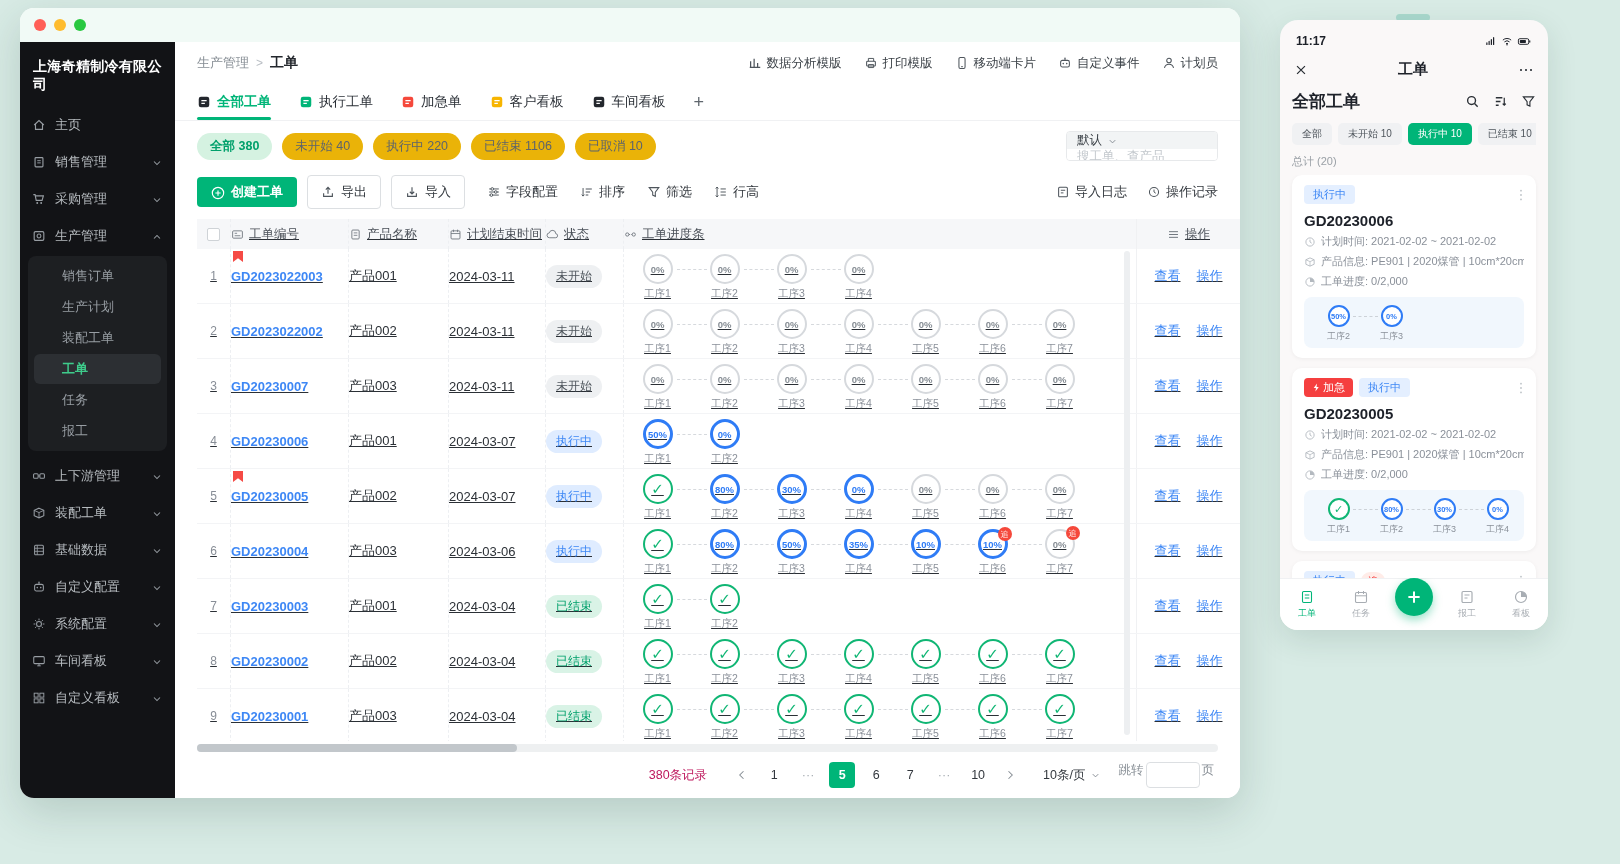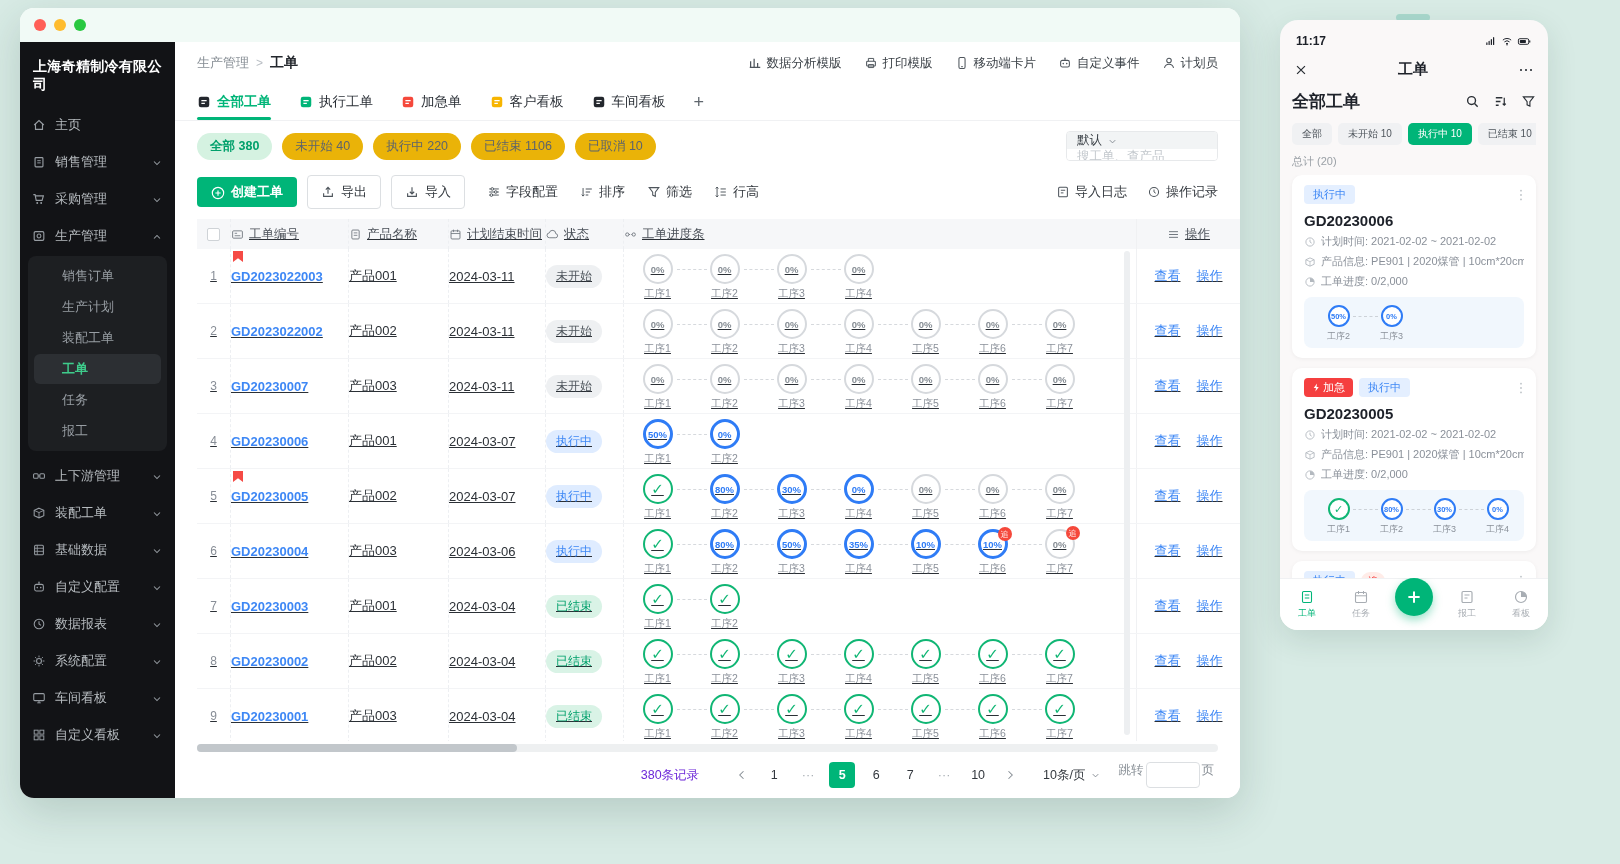--- a/index.html
+++ b/index.html
@@ -93,21 +93,21 @@
   .step.has-next::after { content:''; position:absolute; top:18px; left:calc(50% + 19px); width:30px; border-top:1px dashed #d6d9dd; }
   .ov-badge { position:absolute; top:-5px; right:-7px; width:14px; height:14px; border-radius:50%; background:#f5483b; color:#fff; font-size:8px; display:flex; align-items:center; justify-content:center; font-weight:normal; }
   .flag { position:absolute; left:36px; top:2px; width:10px; height:11px; background:#f54a45; clip-path:polygon(0 0,100% 0,100% 100%,50% 66%,0 100%); }
   .action-link { color:#3d87f5; font-size:13px; cursor:pointer; }
   .vscroll { position:absolute; right:110px; top:32px; bottom:6px; width:6px; background:#edeff1; border-radius:3px; }
 
   .hscroll { height:8px; background:#eef0f1; border-radius:4px; margin:3px 22px 0; position:relative; flex:0 0 auto; }
   .hthumb { position:absolute; left:0; top:0; height:8px; width:320px; background:#c2c7cb; border-radius:4px; cursor:pointer; }
 
   .pagination { height:46px; display:flex; align-items:center; justify-content:flex-end; gap:8px; font-size:12.5px; color:#4e555c; flex:0 0 auto; padding-right:26px; }
-  .pag-total { margin-right:24px; color:#6d28d9; }
+  .pag-total { margin-right:16px; color:#be185d; }
   .pg-arrow { color:#868d94; width:22px; height:26px; display:flex; align-items:center; justify-content:center; cursor:pointer; }
   .page { min-width:26px; height:26px; border-radius:4px; display:flex; align-items:center; justify-content:center; color:#33383e; cursor:pointer; }
   .page.active { background:#00b578; color:#fff; font-weight:bold; }
   .page.ellipsis { color:#a6acb2; cursor:default; }
   .page-size { display:flex; align-items:center; gap:4px; margin-left:14px; color:#33383e; cursor:pointer; }
   .page-size .ic { color:#868d94; }
   .jump { display:flex; align-items:flex-start; gap:2px; margin-left:10px; color:#868d94; }
   .jump input { width:54px; height:26px; border:1px solid #dcdfe2; border-radius:4px; outline:none; font-family:inherit; padding:0 6px; }
 
   
@@ -238,30 +238,20 @@
           </div>
           <div class="menu-item">
             <svg class="ic" width="14" height="14" viewBox="0 0 16 16" style="">
               <rect x="3" y="5" width="10" height="7.5" rx="2" fill="none" stroke="currentColor" stroke-width="1.2"></rect>
               <path d="M8 5V3" stroke="currentColor" stroke-width="1.2"></path>
               <circle cx="8" cy="2.6" r=".9" fill="currentColor"></circle>
               <circle cx="6" cy="8.7" r=".9" fill="currentColor"></circle>
               <circle cx="10" cy="8.7" r=".9" fill="currentColor"></circle>
             </svg>
             <span class="lbl">自定义配置</span>
-            <span class="chev"><svg class="ic" width="12" height="12" viewBox="0 0 16 16" style="">
-                <path d="M4 6l4 4 4-4" fill="none" stroke="currentColor" stroke-width="1.4"></path>
-              </svg></span>
-          </div>
-          <div class="menu-item">
-            <svg class="ic" width="14" height="14" viewBox="0 0 16 16" style="">
-              <circle cx="8" cy="8" r="5.5" fill="none" stroke="currentColor" stroke-width="1.2"></circle>
-              <path d="M8 4.8V8l2.3 1.6" fill="none" stroke="currentColor" stroke-width="1.2"></path>
-            </svg>
-            <span class="lbl">数据报表</span>
             <span class="chev"><svg class="ic" width="12" height="12" viewBox="0 0 16 16" style="">
                 <path d="M4 6l4 4 4-4" fill="none" stroke="currentColor" stroke-width="1.4"></path>
               </svg></span>
           </div>
           <div class="menu-item">
             <svg class="ic" width="14" height="14" viewBox="0 0 16 16" style="">
               <circle cx="8" cy="8" r="2.8" fill="none" stroke="currentColor" stroke-width="1.2"></circle>
               <path d="M8 1.8v2M8 12.2v2M1.8 8h2M12.2 8h2M3.6 3.6 5 5M11 11l1.4 1.4M12.4 3.6 11 5M5 11l-1.4 1.4" stroke="currentColor" stroke-width="1.1"></path>
             </svg>
             <span class="lbl">系统配置</span>

